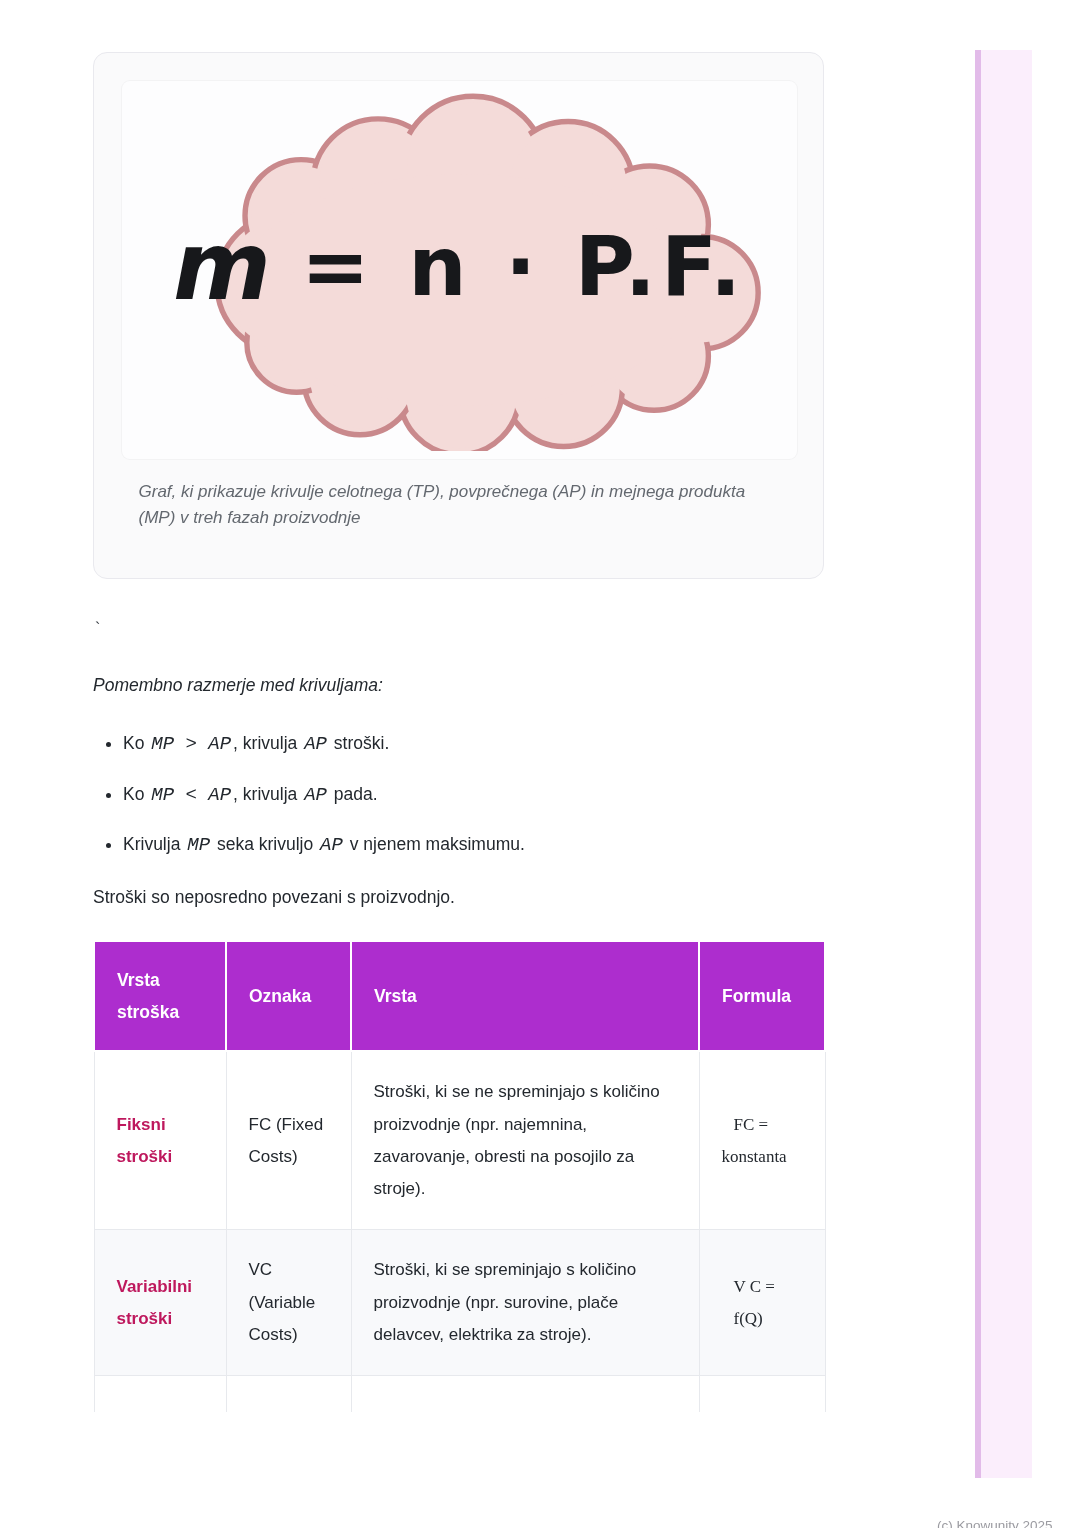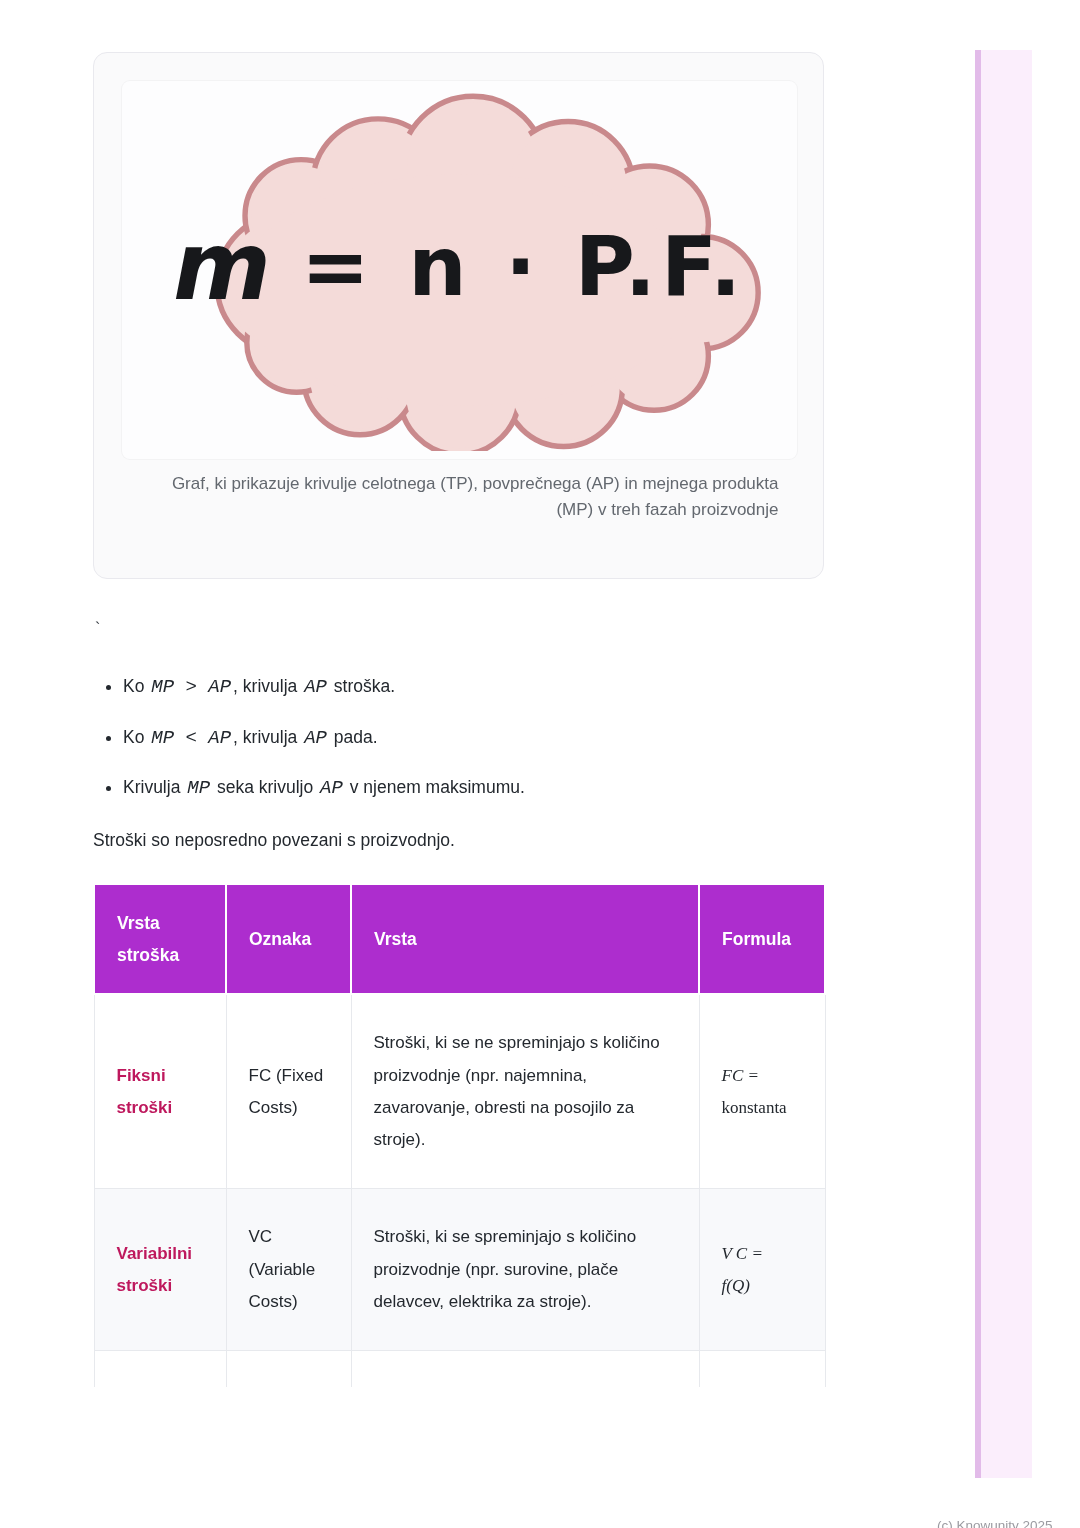--- a/index.html
+++ b/index.html
@@ -30,22 +30,22 @@
     box-shadow:0 0 0 1px rgba(20,20,40,.03);
   }
   .cloud-svg{position:absolute;left:12px;top:8px;width:651px;height:362px;}
   .cloud-text{
     position:absolute;inset:0;display:flex;align-items:center;justify-content:center;
     gap:30px;padding-bottom:6px;color:#17181b;
   }
   .m-letter{font-family:"DejaVu Sans",sans-serif;font-style:italic;font-weight:700;font-size:94px;line-height:1;}
   .f-rest{font-family:"DejaVu Sans",sans-serif;font-weight:700;font-size:82px;line-height:1;letter-spacing:5px;}
   .figure-caption{
-    margin:12px auto 0 auto;width:640px;text-align:right;
-    font-size:17px;line-height:1.55;color:var(--caption-text,#63686f);
+    margin:20px auto 0 auto;width:640px;text-align:left;
+    font-style:italic;font-size:17px;line-height:1.55;color:var(--caption-text,#63686f);
   }
 
   .stray{margin:40px 0 0 2px;font-size:16px;color:#3a3f46;height:20px;line-height:20px;}
 
   .intro{margin:36px 0 0 0;font-style:italic;font-size:17.5px;color:var(--body-text,#23282e);}
 
   ul.bullets{margin:34px 0 0 0;padding:0 0 0 30px;}
   ul.bullets li{margin:0 0 22px 0;font-size:17.5px;line-height:1.5;}
   ul.bullets li::marker{color:#23282e;}
   .mth{font-family:Liberation Mono, monospace;font-style:italic;font-size:19px;padding:0 2px;}
@@ -59,27 +59,27 @@
   table.costs{
     margin-top:32px;width:731px;table-layout:fixed;border-collapse:collapse;
   }
   table.costs th{
     background:var(--table-header-bg,#ad2dce);color:var(--table-header-text,#ffffff);
     border:2px solid #ffffff;text-align:left;vertical-align:middle;
     font-size:17.5px;font-weight:700;line-height:1.85;padding:22px 22px;
   }
   table.costs td{
     border:1px solid var(--table-border,#e7e9ed);
-    vertical-align:middle;padding:32px 22px;font-size:17px;line-height:1.9;
+    vertical-align:middle;padding:24px 22px;font-size:17px;line-height:1.9;
     background:#ffffff;
   }
   table.costs tr.alt td{background:var(--row-alt-bg,#f8f9fb);}
   td.c-vrsta{font-weight:700;color:#be185d;}
   td.c-formula{font-family:"Liberation Serif",serif;font-size:18px;line-height:1.75;}
-  .f-line.it{font-style:italic;}
+  .f-line.it{margin-left:12px;}
   tr.stub td{height:16px;padding:10px 22px;border-bottom:none;}
 
   .copyright{
     position:absolute;left:893px;top:1518px;z-index:2;
     font-size:13.5px;color:var(--muted-text,#9b9ba1);white-space:nowrap;margin-left:44px;
   }
 </style>
 </head>
 <body>
 
@@ -123,24 +123,25 @@
       <div class="cloud-text">
         <span class="m-letter">m</span>
         <span class="f-rest">= n · P.F.</span>
       </div>
     </div>
     <div class="figure-caption">Graf, ki prikazuje krivulje celotnega (TP), povprečnega (AP) in mejnega produkta (MP) v treh fazah proizvodnje</div>
   </div>
 
   <div class="stray">`</div>
 
+  <p class="intro">Pomembno razmerje med krivuljama:</p>
 
   <ul class="bullets">
     <li>
-      <span>Ko </span><span class="mth">MP &gt; AP</span><span>, krivulja </span><span class="mth">AP</span><span> stroška.</span>
+      <span>Ko </span><span class="mth">MP &gt; AP</span><span>, krivulja </span><span class="mth">AP</span><span> stroški.</span>
     </li>
     <li>
       <span>Ko </span><span class="mth">MP &lt; AP</span><span>, krivulja </span><span class="mth">AP</span><span> pada.</span>
     </li>
     <li>
       <span>Krivulja </span><span class="mth">MP</span><span> seka krivuljo </span><span class="mth">AP</span><span> v njenem maksimumu.</span>
     </li>
   </ul>
 
 

